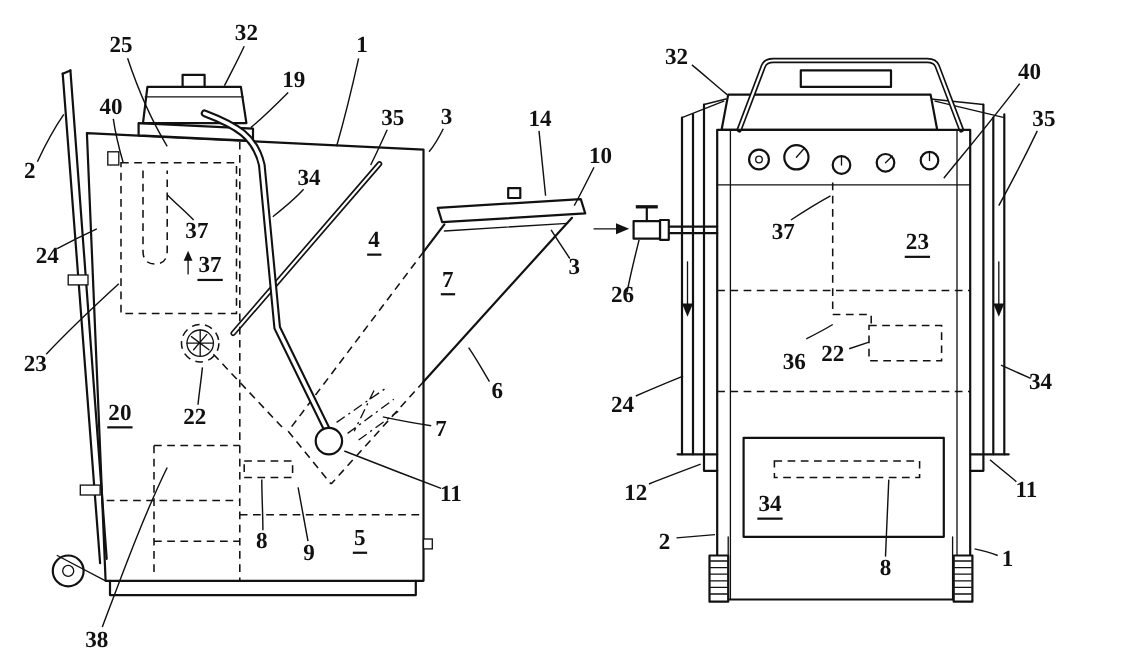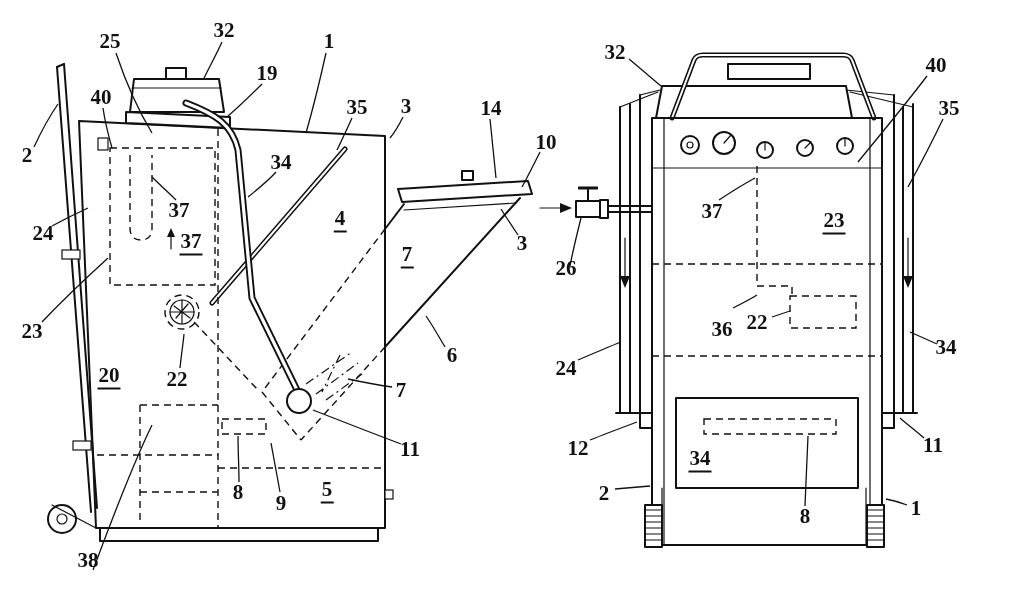--- a/index.html
+++ b/index.html
@@ -253,21 +253,21 @@
   <span class="lbl" style="left:522px;top:243px">3</span>
   <span class="lbl" style="left:32px;top:331px">23</span>
   <span class="lbl u" style="left:109px;top:377px">20</span>
   <span class="lbl" style="left:177px;top:379px">22</span>
   <span class="lbl" style="left:452px;top:355px">6</span>
   <span class="lbl" style="left:401px;top:390px">7</span>
   <span class="lbl" style="left:410px;top:449px">11</span>
   <span class="lbl" style="left:238px;top:492px">8</span>
   <span class="lbl" style="left:281px;top:503px">9</span>
   <span class="lbl u" style="left:327px;top:491px">5</span>
-  <span class="lbl" style="left:88px;top:560px">38</span>
+  <span class="lbl" style="left:88px;top:582px">38</span>
 
   <span class="lbl" style="left:615px;top:52px">32</span>
   <span class="lbl" style="left:936px;top:65px">40</span>
   <span class="lbl" style="left:949px;top:108px">35</span>
   <span class="lbl" style="left:712px;top:211px">37</span>
   <span class="lbl u" style="left:834px;top:222px">23</span>
   <span class="lbl" style="left:566px;top:268px">26</span>
   <span class="lbl" style="left:722px;top:329px">36</span>
   <span class="lbl" style="left:757px;top:322px">22</span>
   <span class="lbl" style="left:566px;top:368px">24</span>

